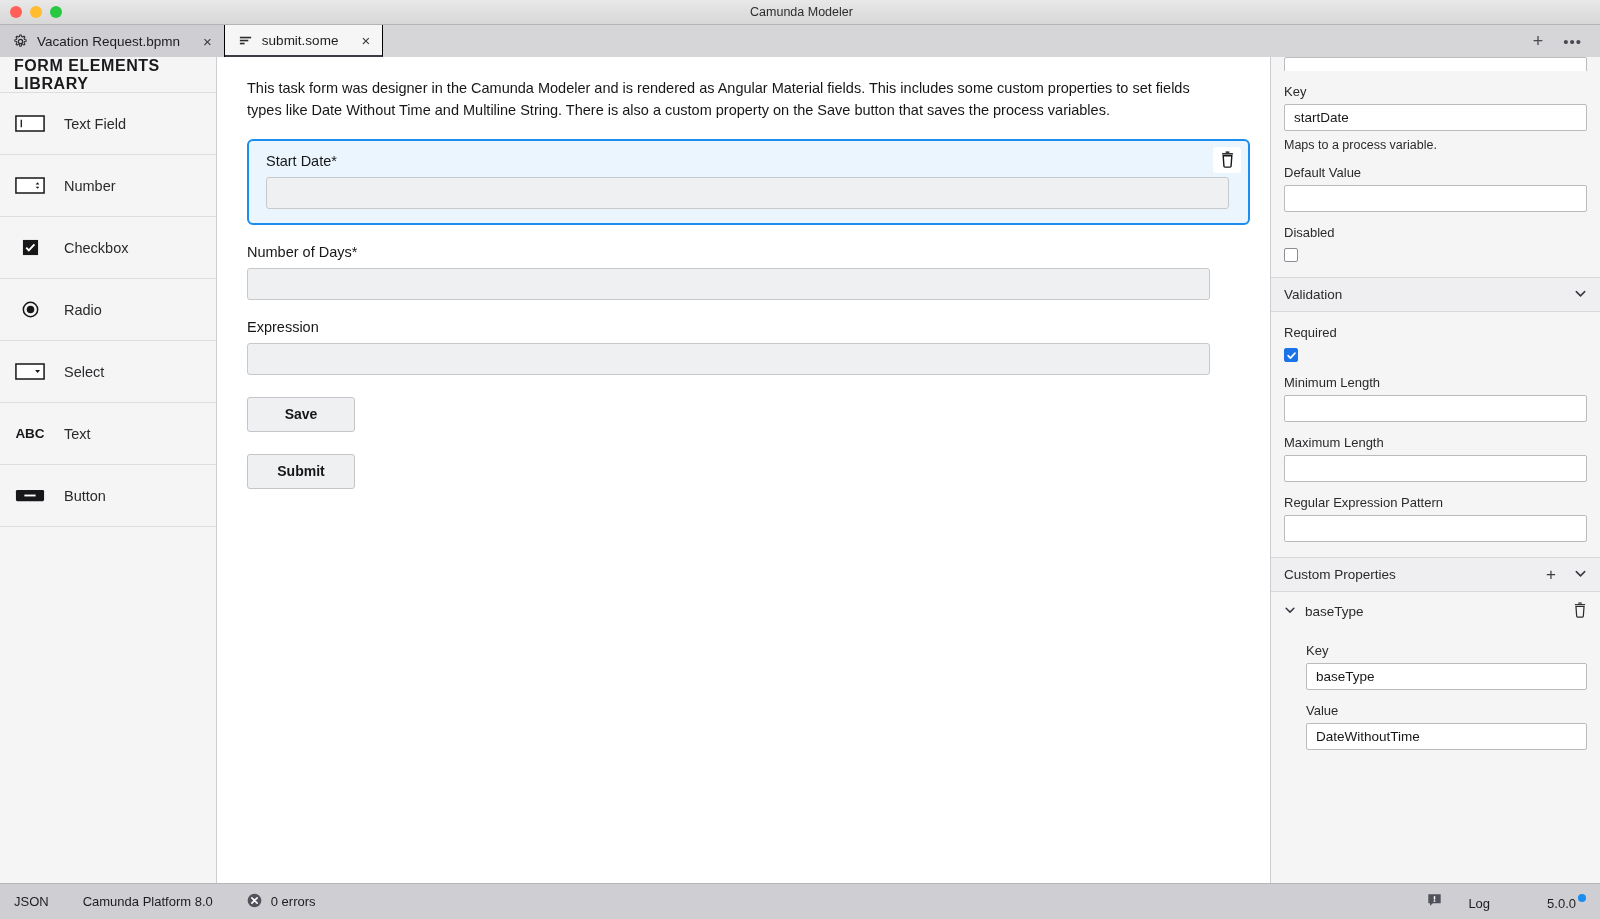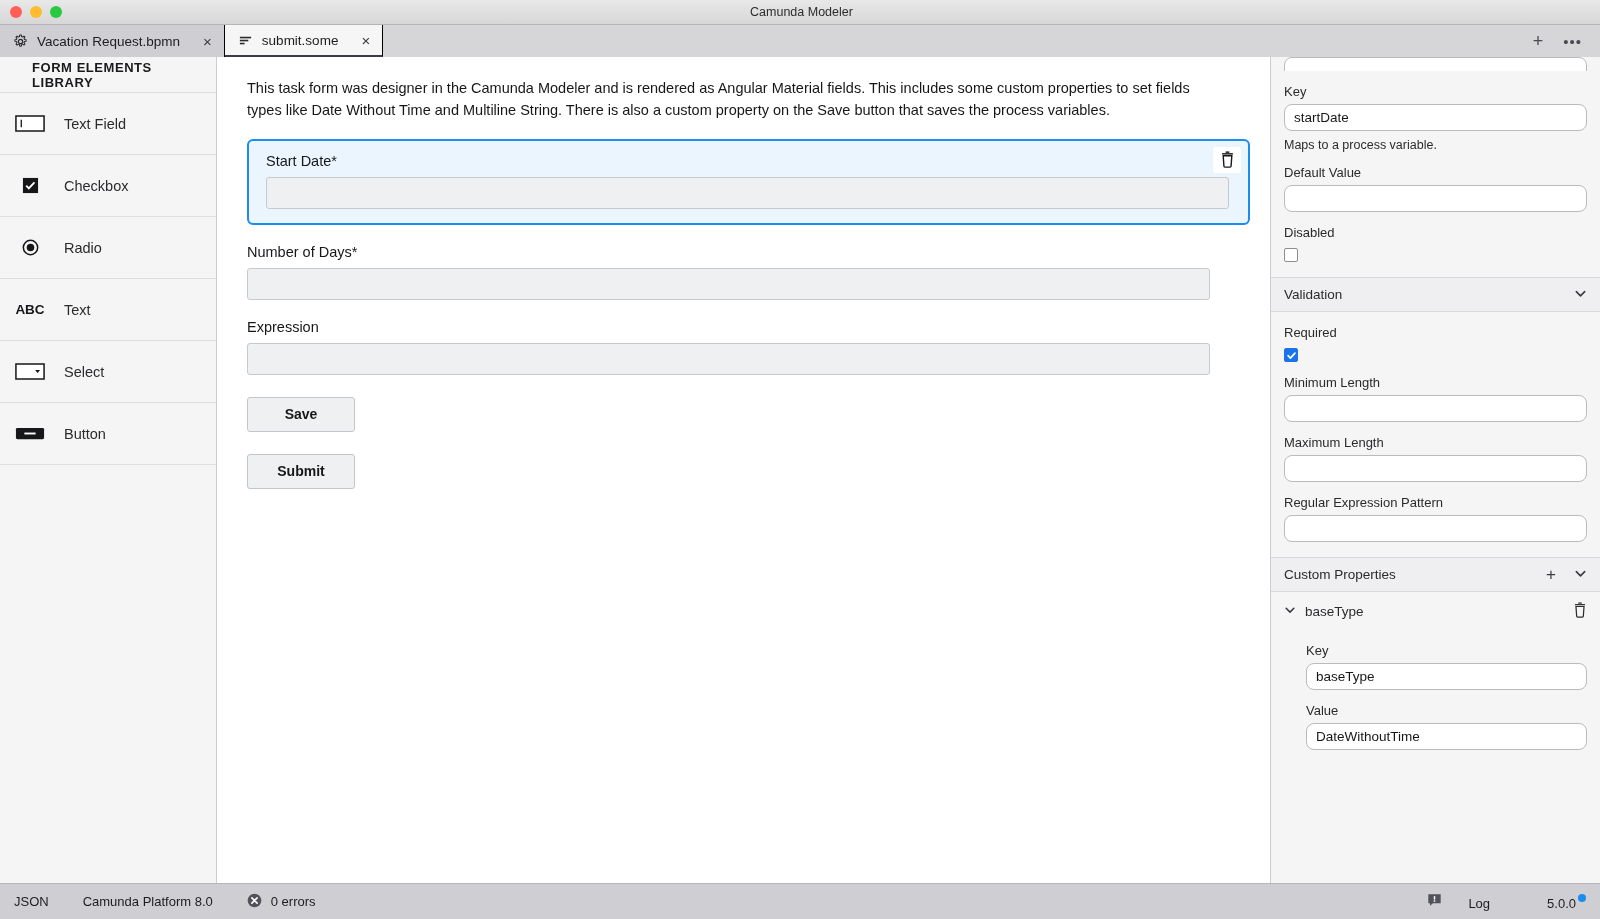--- a/index.html
+++ b/index.html
@@ -49,22 +49,22 @@
   
   .body { flex: 1 1 auto; display: flex; min-height: 0; }
 
   
   .palette {
     width: 217px; flex: 0 0 217px;
     background: #f5f5f6; border-right: 1px solid #cdccd2;
     display: flex; flex-direction: column;
   }
   .palette-title {
-    height: 36px; display: flex; align-items: center; padding: 0 32px;
-    font-size: 13px; font-weight: bold; letter-spacing: .55px; color: #1a1a1c;
+    height: 36px; display: flex; align-items: center; padding: 0 14px;
+    font-size: 16px; font-weight: bold; letter-spacing: .55px; color: #1a1a1c;
     border-bottom: 1px solid #dededf;
   }
   .pal-item {
     height: 62px; display: flex; align-items: center; gap: 18px;
     padding-left: 14px; font-size: 14.5px; color: #2b2b2d;
     border-bottom: 1px solid #dededf;
   }
   .pal-ico { width: 32px; display: flex; align-items: center; justify-content: center; }
 
   
@@ -97,21 +97,21 @@
   
   .props {
     width: 330px; flex: 0 0 330px; background: #f5f5f6;
     border-left: 1px solid #cdccd2; overflow: hidden; position: relative;
   }
   .p-pad { padding: 0 13px; }
   .p-clip { height: 14px; overflow: hidden; padding: 0 13px; }
   .p-label { font-size: 13px; color: #2b2b2d; margin: 13px 0 5px; }
   .p-hint { font-size: 12.5px; color: #2b2b2d; margin-top: 7px; }
   .p-input {
-    height: 27px; background: #fff; border: 1px solid #b9bbbf; border-radius: 8px;
+    height: 27px; background: #fff; border: 1px solid #b9bbbf; border-radius: 2px;
     display: flex; align-items: center; padding: 0 9px; font-size: 13.5px; color: #17171a;
   }
   .p-check { width: 14px; height: 14px; border: 1px solid #8a8d92; background: #fff; border-radius: 2px; margin-top: 8px; }
   .p-check.on {
     background: #1a73e8; border-color: #1a73e8;
     display: flex; align-items: center; justify-content: center;
   }
   .sec-head {
     height: 35px; display: flex; align-items: center; padding: 0 13px;
     border-top: 1px solid #d9d9db; border-bottom: 1px solid #d9d9db;
@@ -189,20 +189,30 @@
       <div class="pal-item">
         <span class="pal-ico">
           <svg viewBox="0 0 32 18" width="30" height="17">
               <rect x="1" y="1" width="30" height="16" fill="#fff" stroke="#17171a" stroke-width="1.6"></rect>
               <rect x="6" y="5" width="1.4" height="8" fill="#17171a"></rect>
             </svg>
         </span>
         <span>Text Field</span>
       </div>
 
+      <div class="pal-item">
+        <span class="pal-ico">
+          <svg viewBox="0 0 32 18" width="30" height="17">
+              <rect x="1" y="1" width="30" height="16" fill="#fff" stroke="#17171a" stroke-width="1.6"></rect>
+              <path d="M24 5.5l2 2.3h-4z" fill="#17171a"></path>
+              <path d="M24 12.5l2-2.3h-4z" fill="#17171a"></path>
+            </svg>
+        </span>
+        <span>Number</span>
+      </div>
 
       <div class="pal-item">
         <span class="pal-ico">
           <svg viewBox="0 0 18 18" width="17" height="17">
               <rect x="1" y="1" width="16" height="16" fill="#17171a"></rect>
               <path d="M4.5 9.2l2.7 2.8 6-6.4" fill="none" stroke="#fff" stroke-width="2"></path>
             </svg>
         </span>
         <span>Checkbox</span>
       </div>
@@ -211,32 +221,32 @@
         <span class="pal-ico">
           <svg viewBox="0 0 18 18" width="17" height="17">
               <circle cx="9" cy="9" r="7.6" fill="none" stroke="#17171a" stroke-width="1.6"></circle>
               <circle cx="9" cy="9" r="4" fill="#17171a"></circle>
             </svg>
         </span>
         <span>Radio</span>
       </div>
 
       <div class="pal-item">
-        <span class="pal-ico" style="font-size:13.5px;font-weight:bold;color:#17171a;">ABC</span>
-        <span>Text</span>
-      </div>
-
-      <div class="pal-item">
         <span class="pal-ico">
           <svg viewBox="0 0 32 18" width="30" height="17">
               <rect x="1" y="1" width="30" height="16" fill="#fff" stroke="#17171a" stroke-width="1.6"></rect>
               <path d="M21.5 7.3l2.6 3.4 2.6-3.4z" fill="#17171a"></path>
             </svg>
         </span>
         <span>Select</span>
+      </div>
+
+      <div class="pal-item">
+        <span class="pal-ico" style="font-size:13.5px;font-weight:bold;color:#17171a;">ABC</span>
+        <span>Text</span>
       </div>
 
       <div class="pal-item">
         <span class="pal-ico">
           <svg viewBox="0 0 32 16" width="30" height="15">
               <rect x="1" y="2" width="30" height="12" rx="1.5" fill="#17171a"></rect>
               <rect x="10" y="7" width="12" height="2" fill="#fff"></rect>
             </svg>
         </span>
         <span>Button</span>

